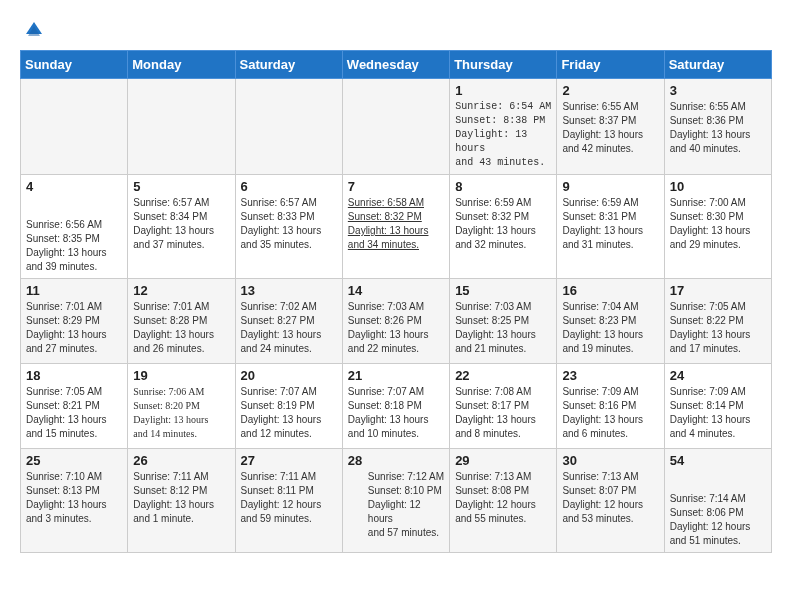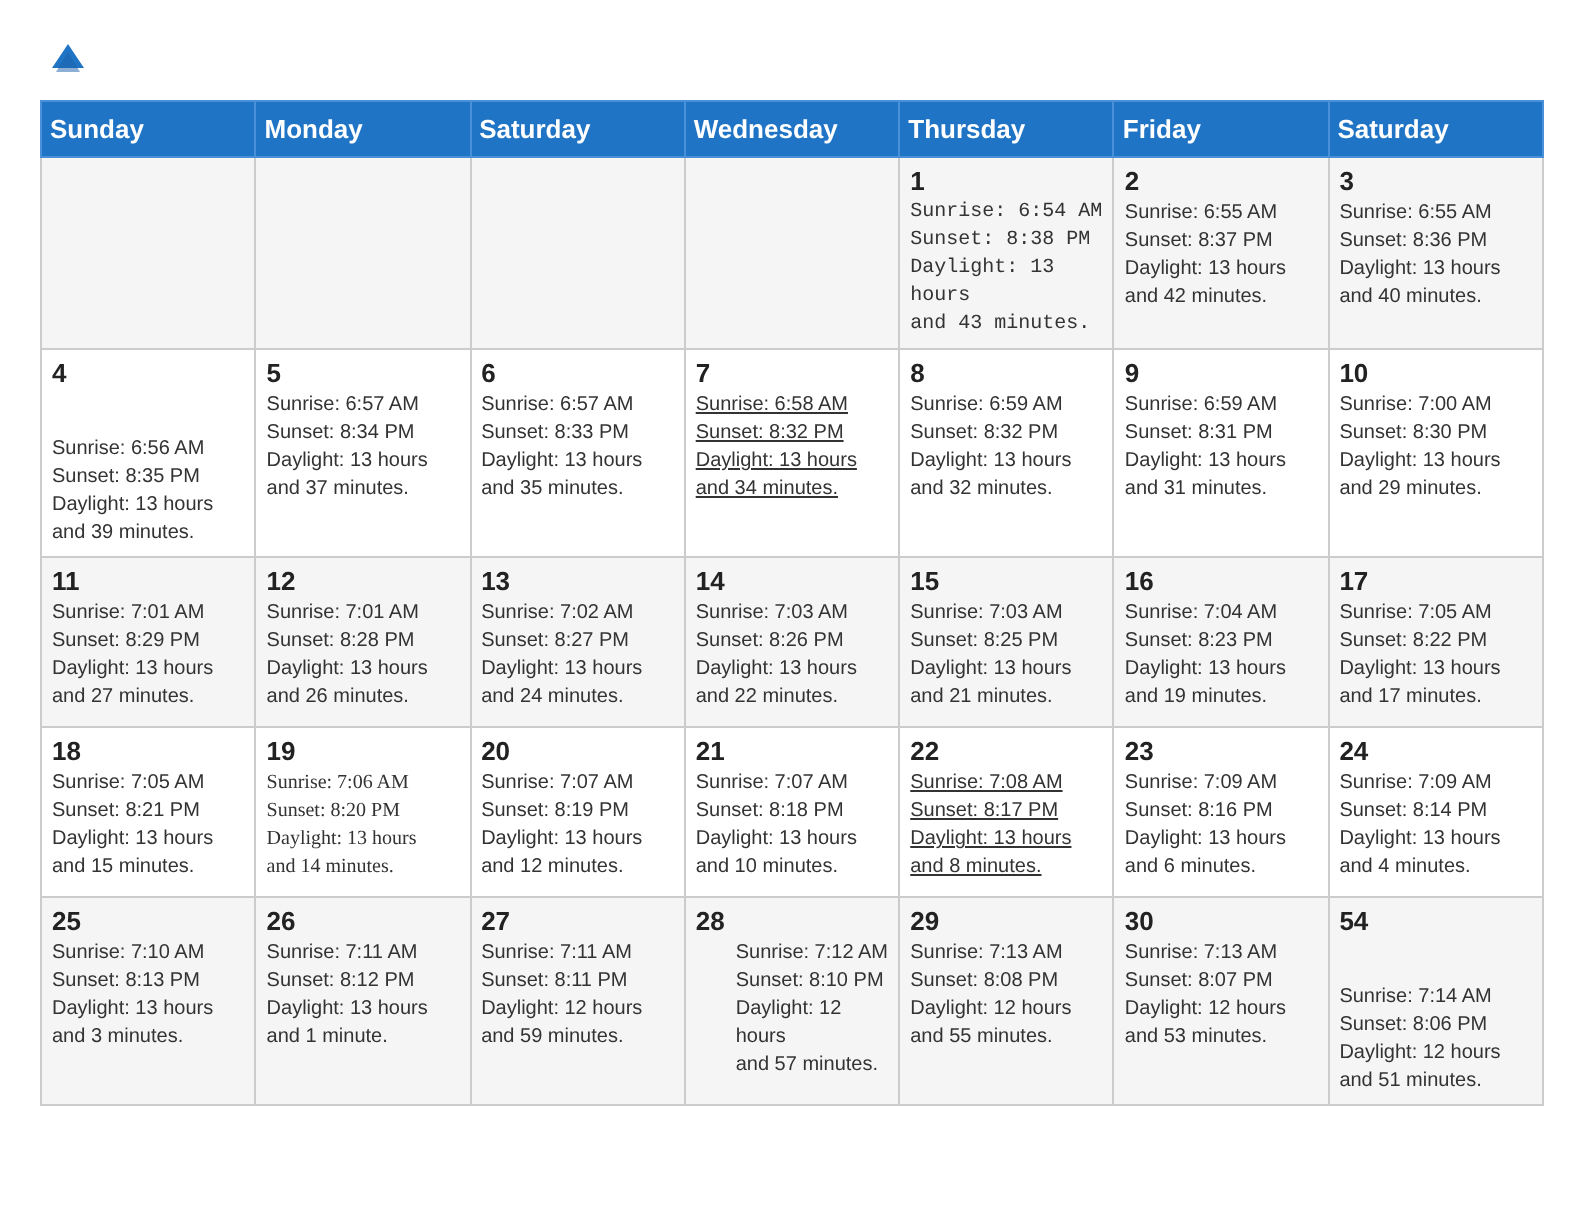--- a/index.html
+++ b/index.html
@@ -287,21 +287,21 @@
         </td>
         <td>
           <span class="day-number">21</span>
           <div class="day-info" style="white-space: pre-line;">Sunrise: 7:07 AM
 Sunset: 8:18 PM
 Daylight: 13 hours
 and 10 minutes.</div>
         </td>
         <td>
           <span class="day-number">22</span>
-          <div class="day-info" style="white-space: pre-line; text-decoration: underline;">Sunrise: 7:08 AM
+          <div class="day-info" style="white-space: pre-line;">Sunrise: 7:08 AM
 Sunset: 8:17 PM
 Daylight: 13 hours
 and 8 minutes.</div>
         </td>
         <td>
           <span class="day-number">23</span>
           <div class="day-info" style="white-space: pre-line;">Sunrise: 7:09 AM
 Sunset: 8:16 PM
 Daylight: 13 hours
 and 6 minutes.</div>

